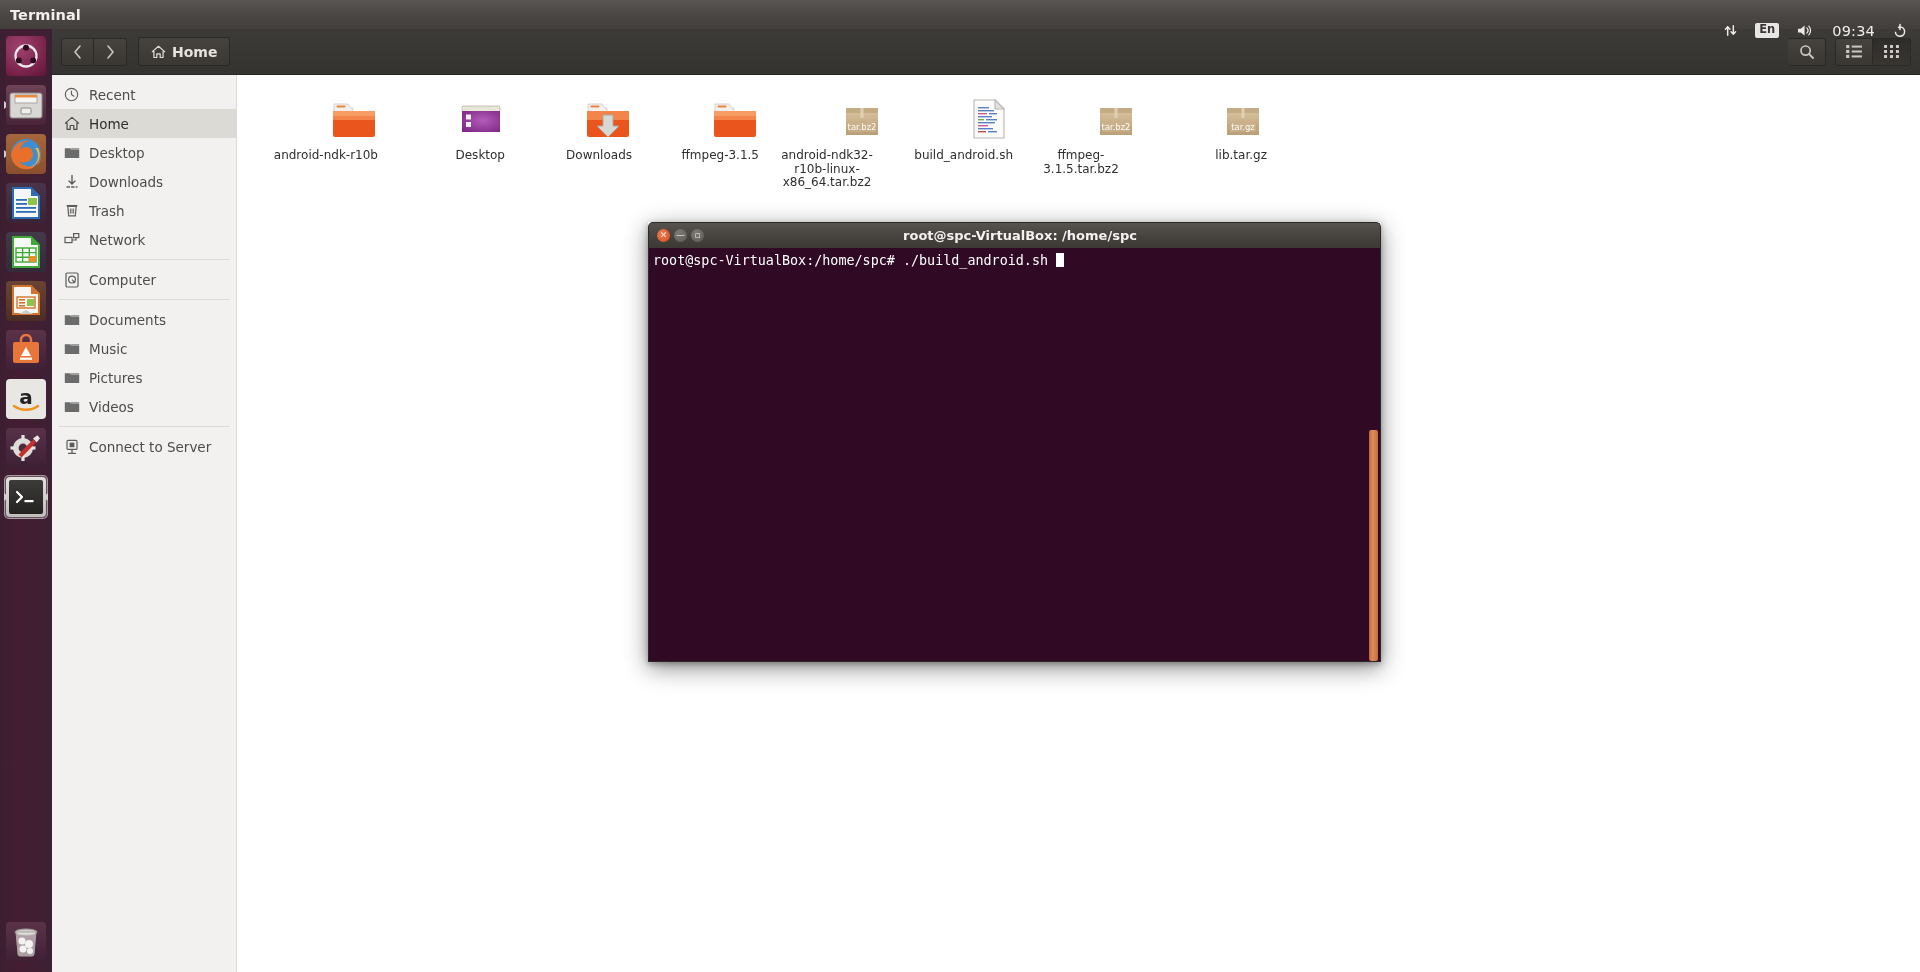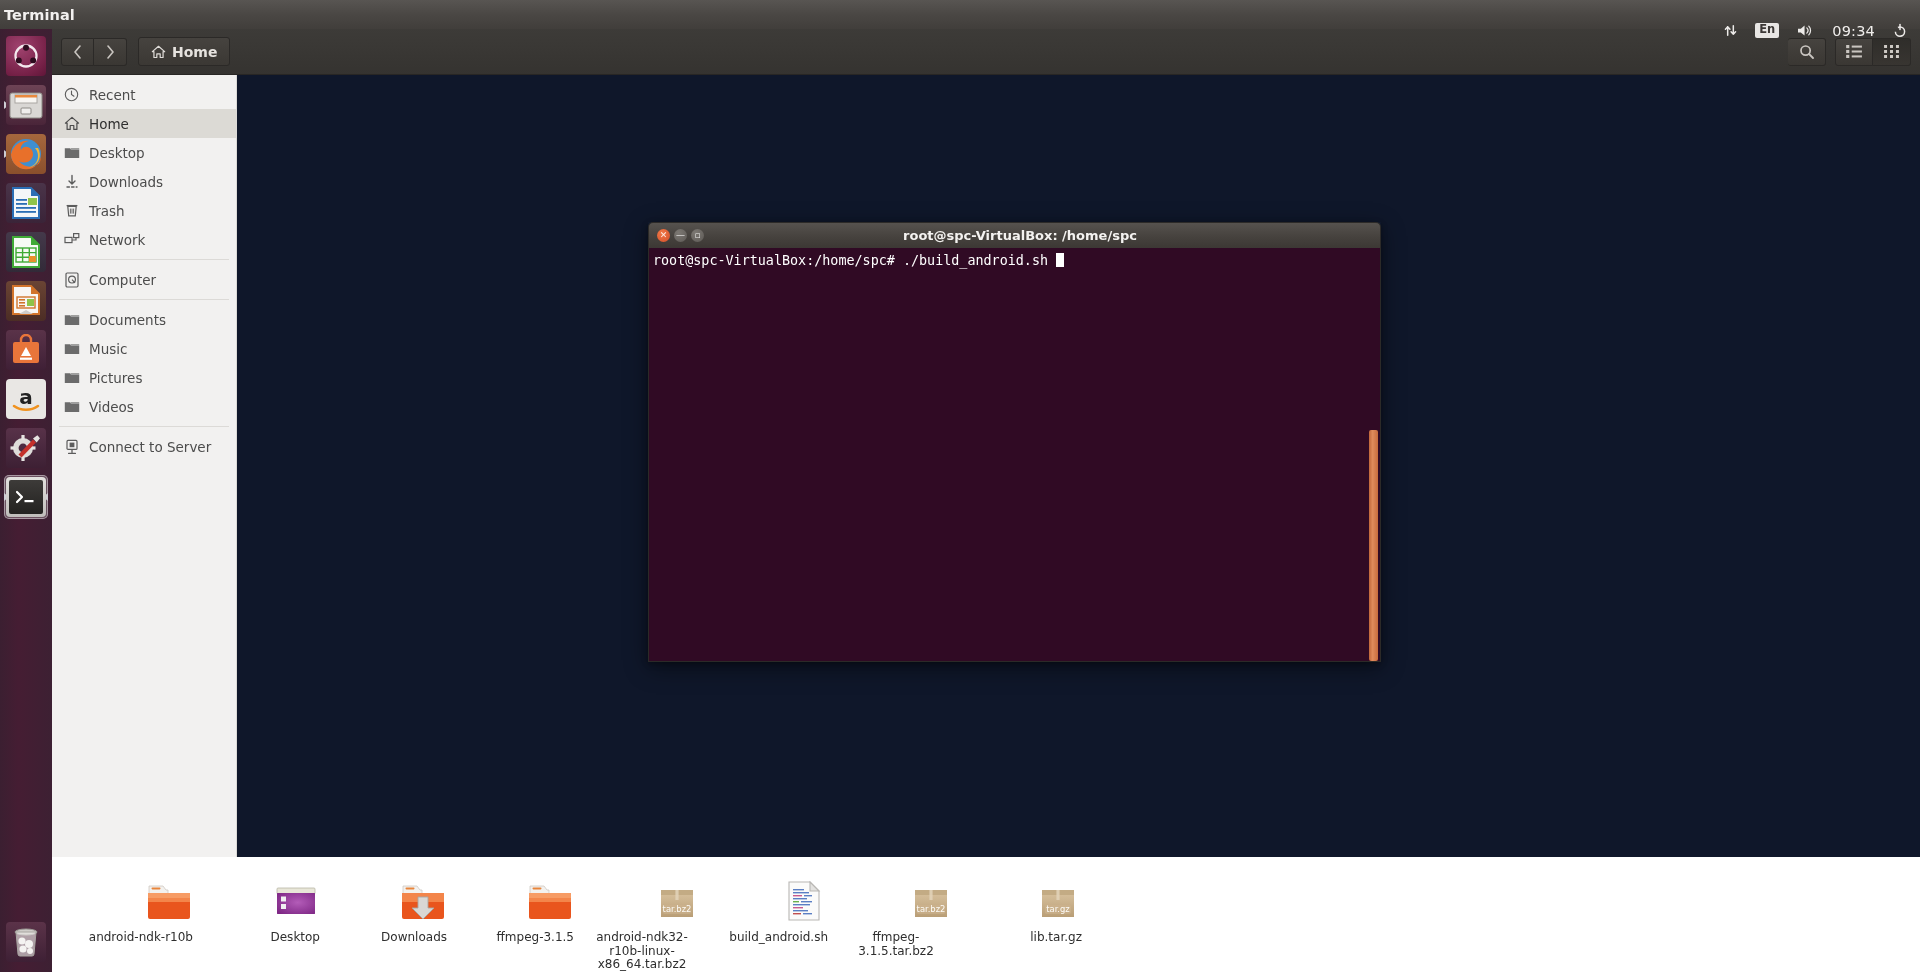--- a/index.html
+++ b/index.html
@@ -13,21 +13,21 @@
 
   
   #top-panel {
     position: absolute; top: 0; left: 0; width: 1920px; height: 29px;
     background: linear-gradient(to bottom, #585552 0%, #4a4744 50%, #413e3b 100%);
     display: flex; align-items: center;
     color: #ffffff;
     z-index: 50;
   }
   #panel-app-title {
-    margin-left: 4px;
+    margin-left: 10px;
     font-size: 14.5px; font-weight: bold;
     color: #f2f0ef;
     letter-spacing: .1px;
   }
   #tray { margin-left: auto; display: flex; align-items: center; gap: 17px; padding-right: 12px; }
   .tray-item { display: flex; align-items: center; color: #eceae8; margin-top: 32px; }
   .tray-clock { font-size: 14.5px; color: #f0eeec; letter-spacing: .2px; }
   .kbd-badge {
     background: #e8e6e4; color: #3c3836;
     font-size: 11.5px; font-weight: bold;
@@ -88,21 +88,21 @@
   #breadcrumb {
     margin-left: 11px; height: 29px;
     display: flex; align-items: center; gap: 6px;
     padding: 0 12px;
     background: linear-gradient(to bottom, #46433f, #3b3834);
     border: 1px solid #2b2927; border-radius: 3px;
     color: #e6e3df; font-size: 14px; font-weight: bold;
   }
   #tb-right { margin-left: auto; display: flex; align-items: center; gap: 9px; }
 
-  #nau-body { display: flex; height: 897px; width: 100%; flex-direction: column; }
+  #nau-body { display: flex; height: 897px; width: 100%; }
   #sidebar {
     width: 185px; height: 100%;
     background: #f2f1f0;
     border-right: 1px solid #dcdad7;
     padding-top: 5px;
     overflow: hidden;
   }
   .side-item {
     height: 29px; display: flex; align-items: center;
     padding-left: 11px; gap: 9px;

